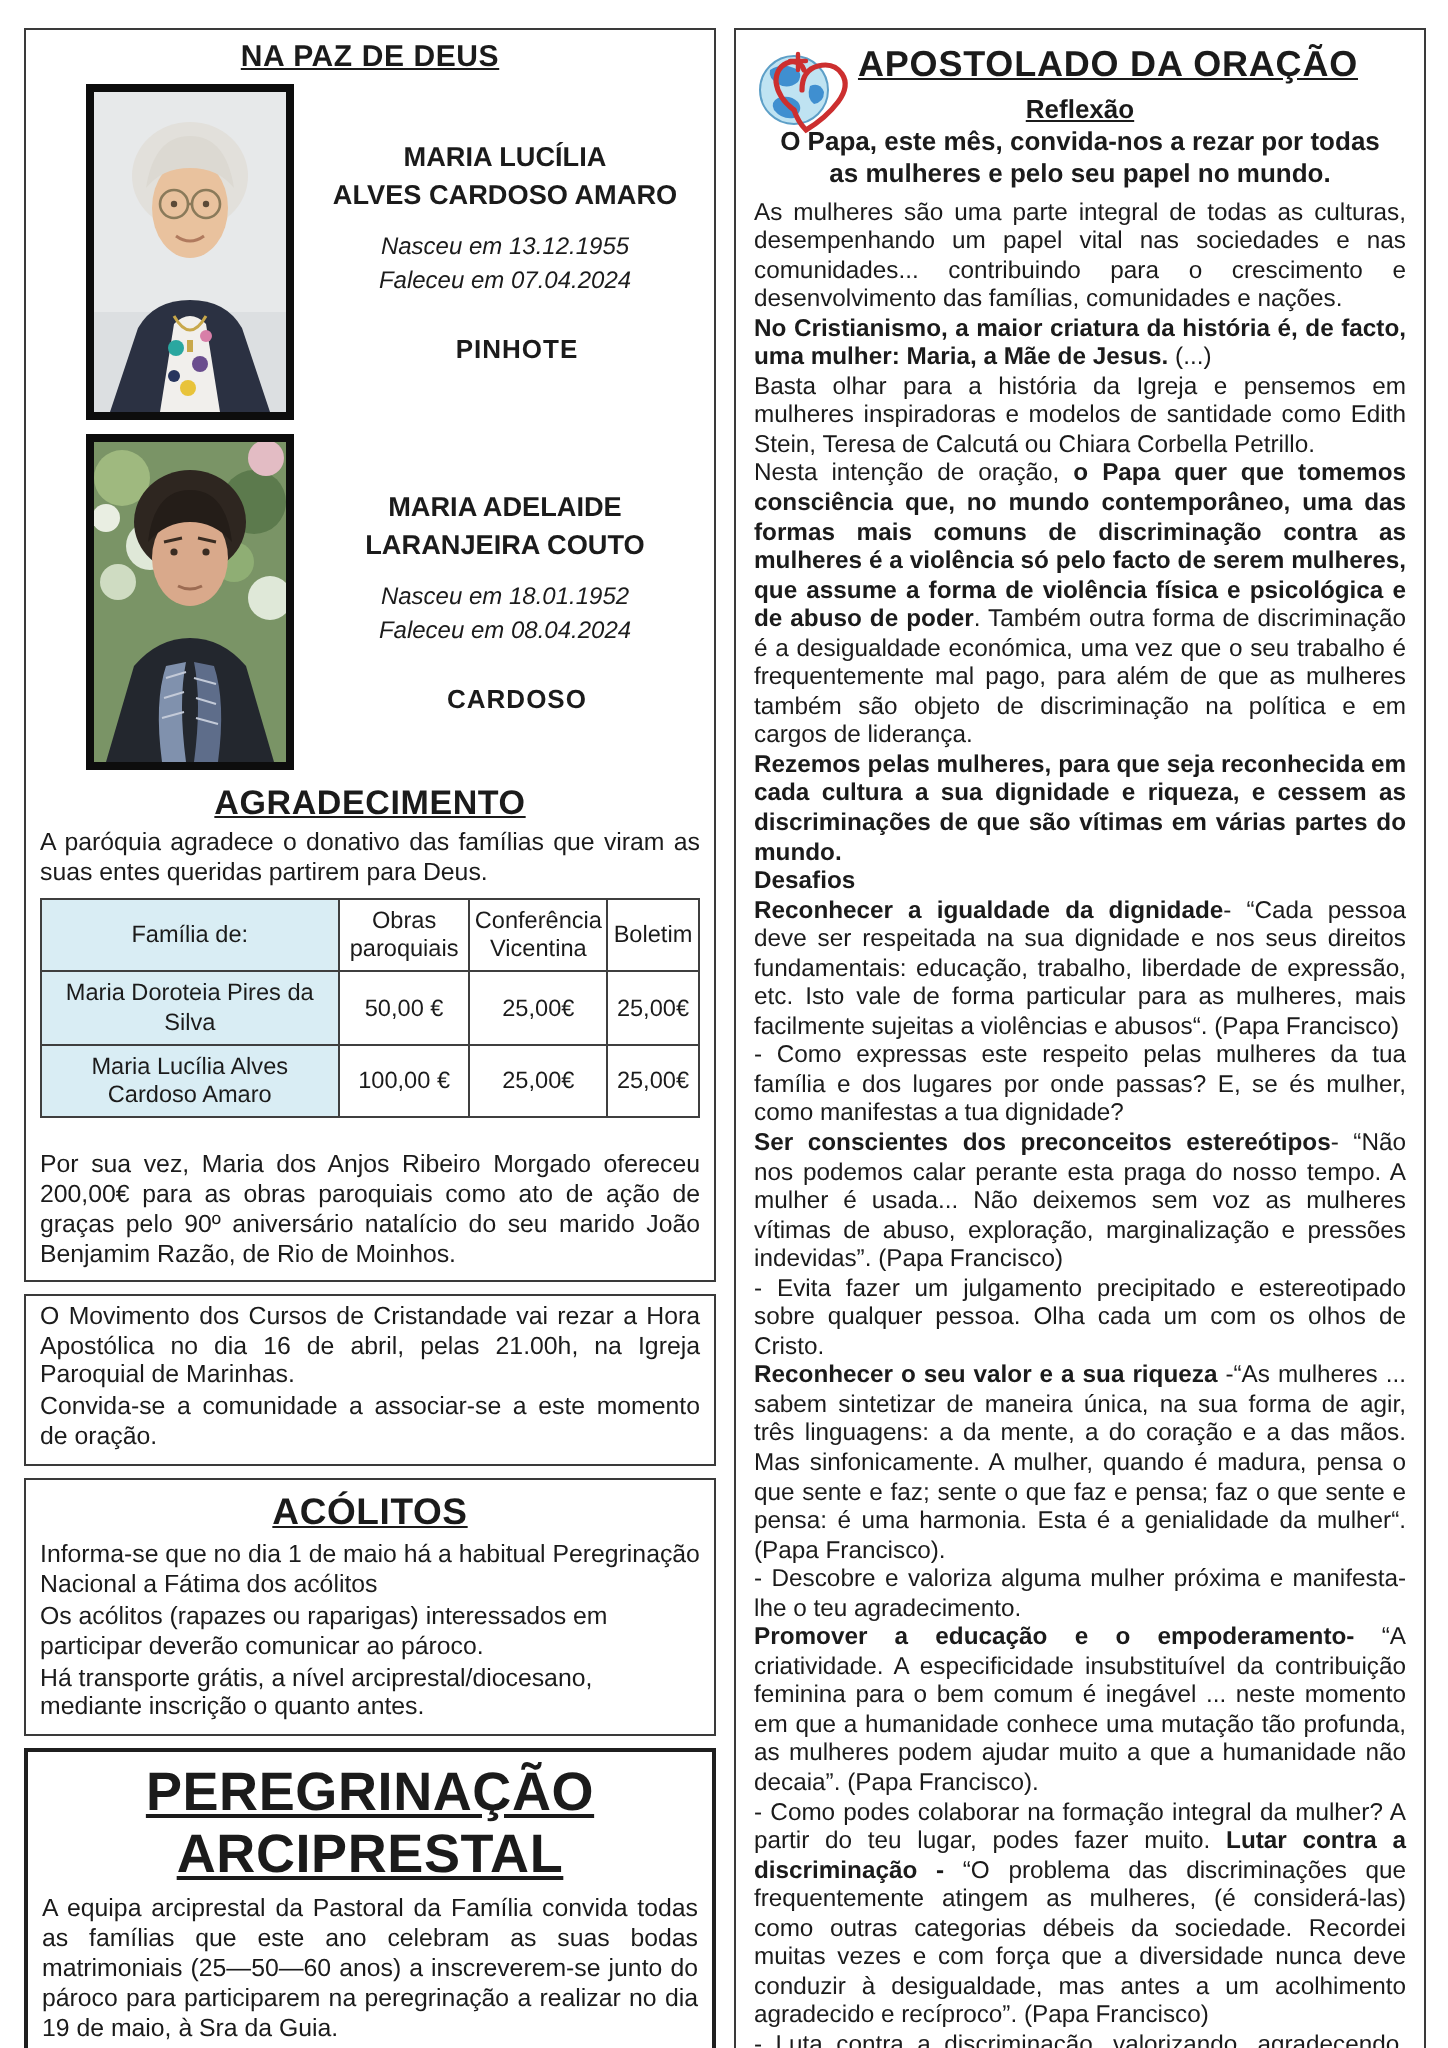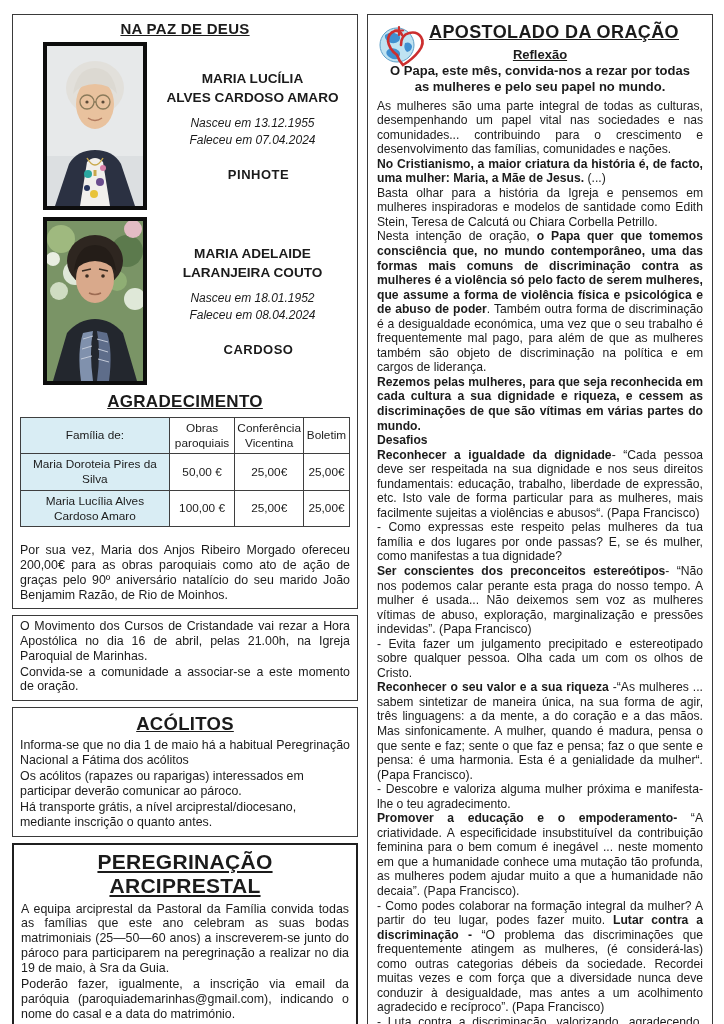--- a/index.html
+++ b/index.html
@@ -8,21 +8,21 @@
   .page { display:flex; gap:9px; padding:14px 11px 10px 12px; height:100%; }
   .col { width:349px; display:flex; flex-direction:column; }
   .col-left { gap:6px; }
   .box { border:1.5px solid #3a3a3a; background:#fff; padding:3px 7px 5px 7px; }
   .box-thick { border-width:2.5px; border-color:#1f1f1f; }
 
   .u-head { text-align:center; font-weight:bold; text-decoration:underline; letter-spacing:.3px; }
   .head-sm { font-size:15px; margin:2px 0 4px; }
   .head-md { font-size:17px; margin:4px 0 2px; }
   .head-lg { font-size:18.5px; margin:2px 0 3px; }
-  .head-xl { font-size:21px; margin:2px 0 4px; }
+  .head-xl { font-size:27px; margin:2px 0 4px; }
 
   .body-text { font-size:12.4px; line-height:1.2; text-align:justify; }
   .body-text p { margin-bottom:1px; }
 
   .obit { display:flex; gap:8px; margin:5px 0 7px;padding-left:23px; }
   .photo-frame { flex:none; width:104px; border:4px solid #0d0d0d; line-height:0; }
   .obit-info { flex:1; display:flex; flex-direction:column; align-items:center; justify-content:center; text-align:center; }
   .obit-name { font-weight:bold; font-size:13.6px; line-height:1.35; }
   .obit-dates { font-size:12px; line-height:1.4; margin-top:8px;font-style:italic; }
   .obit-place { font-weight:bold; font-size:13px; margin-top:18px; letter-spacing:.5px;margin-left:12px; }
@@ -123,20 +123,21 @@
           </div>
           <div class="obit-dates">
             <div>Nasceu em 18.01.1952</div>
             <div>Faleceu em 08.04.2024</div>
           </div>
           <div class="obit-place">CARDOSO</div>
         </div>
       </div>
 
       <div class="u-head head-md">AGRADECIMENTO</div>
+      <div class="body-text">A paróquia agradece o donativo das famílias que viram as suas entes queridas partirem para Deus.</div>
 
       <table class="don">
         <tbody>
             <tr>
           <td class="cell-blue" style="width:46%">Família de:</td>
           <td style="width:20%">Obras paroquiais</td>
           <td style="width:20%">Conferência Vicentina</td>
           <td style="width:14%">Boletim</td>
         </tr>
         <tr>

